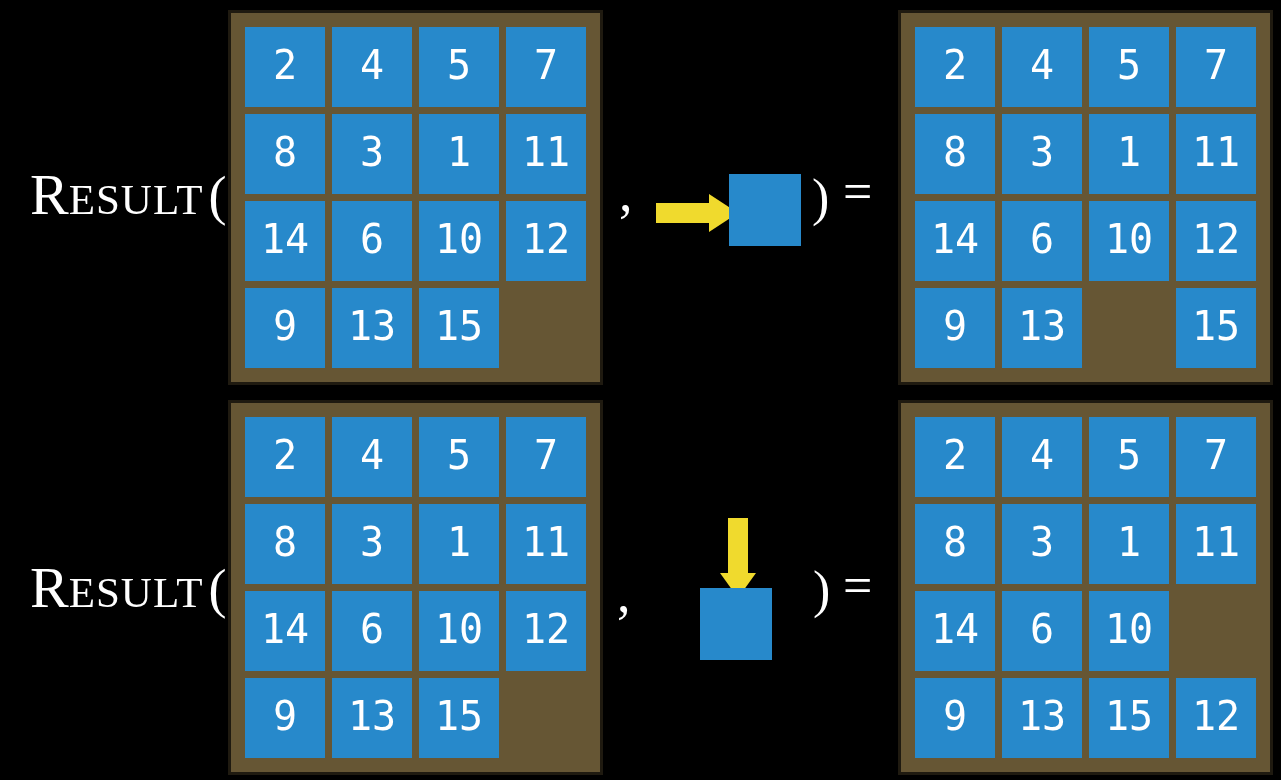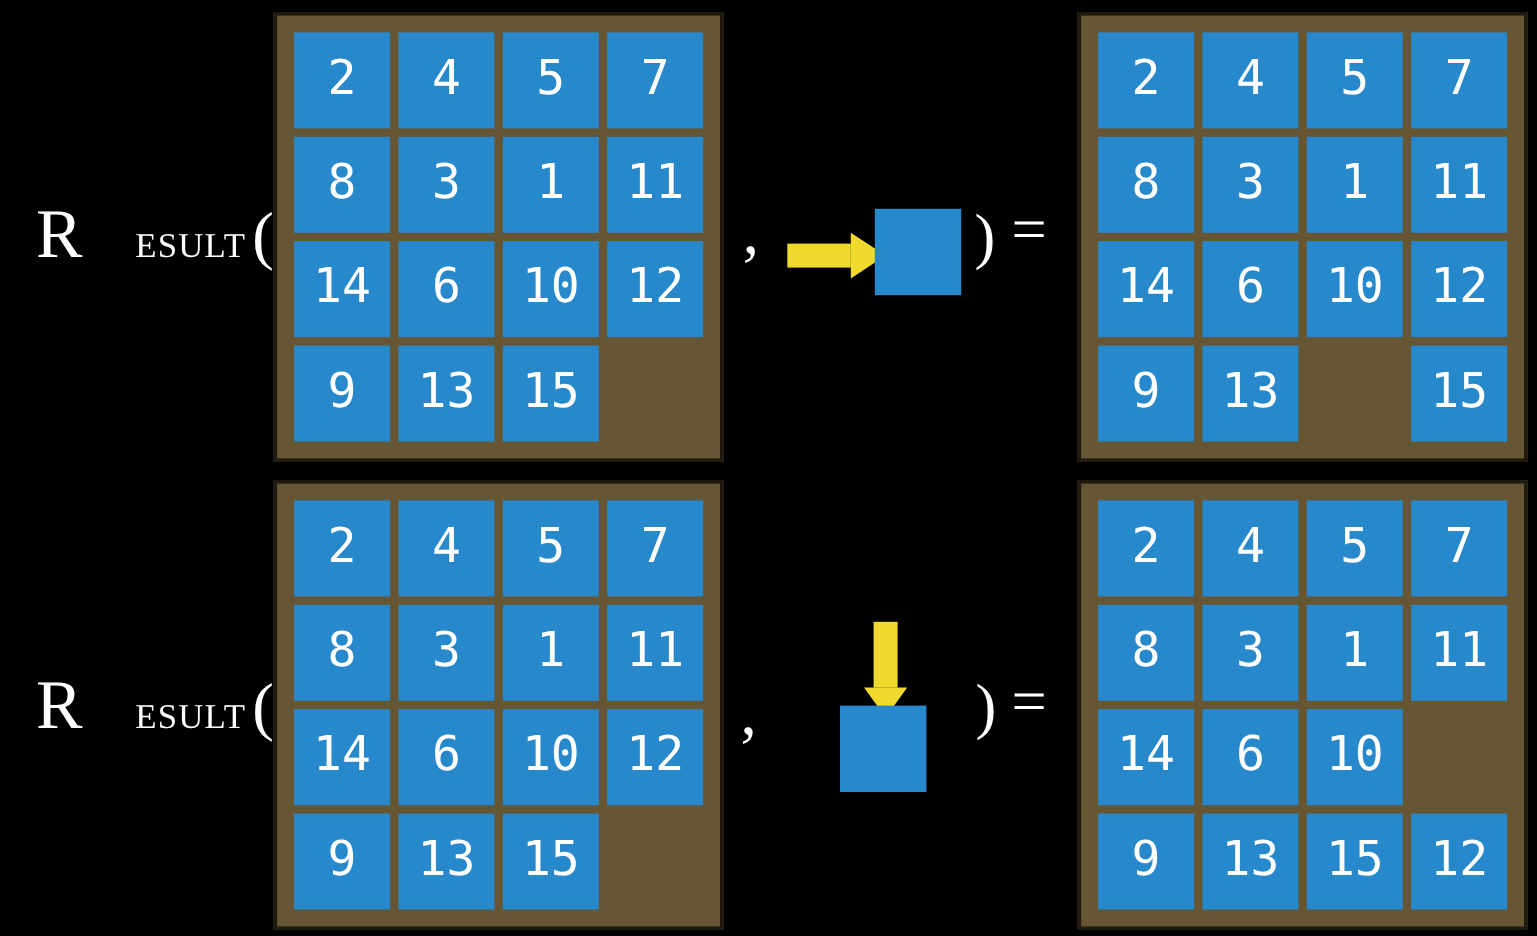--- a/index.html
+++ b/index.html
@@ -11,21 +11,21 @@
     overflow: hidden;
     font-family: "Liberation Serif", serif;
   }
   .fn {
     position: absolute;
     color: var(--text-white, #fff);
     line-height: 1;
     white-space: nowrap;
   }
   .fn .cap   { font-size: 58px; }
-  .fn .sc    { font-size: 29px; letter-spacing: 1px; margin-left: 44px; }
+  .fn .sc    { font-size: 43px; letter-spacing: 1px; }
   .fn .paren { font-size: 54px; margin-left: 5px; }
   .board {
     position: absolute;
     width: 341px;
     height: 341px;
     padding: 14px;
     border: 3px solid var(--frame-border, #1f1a10);
     background: var(--frame-brown, #665634);
     display: grid;
     grid-template-columns: repeat(4, 80px);

